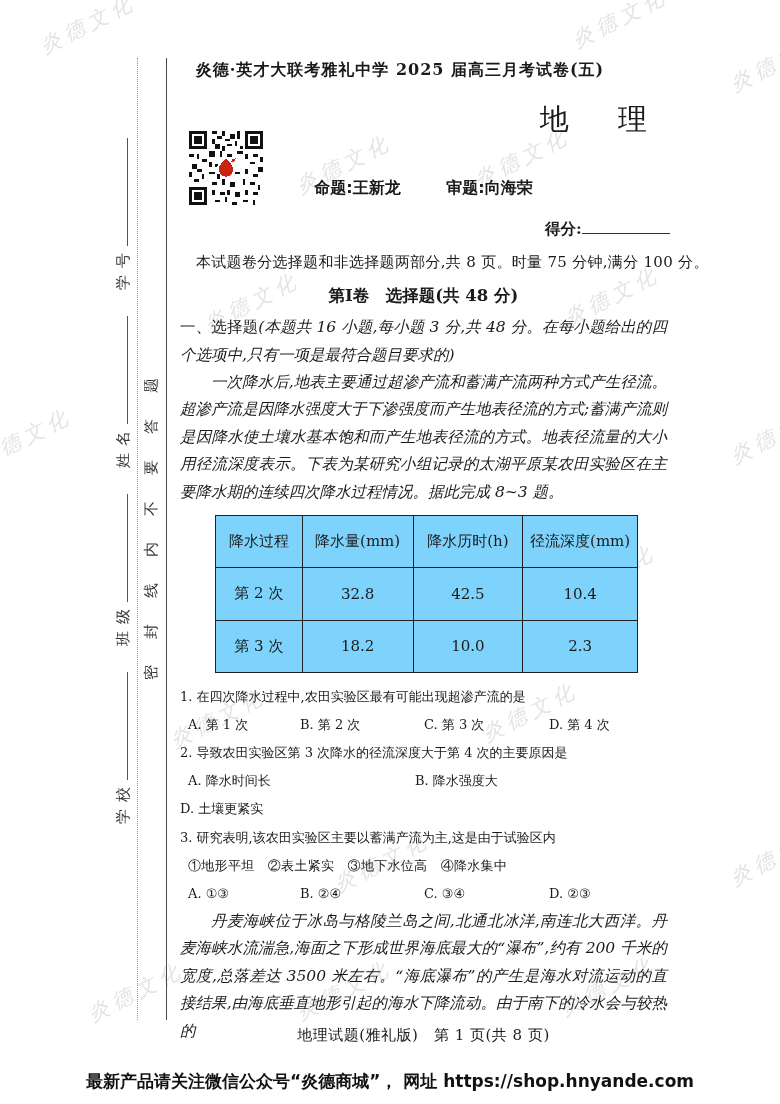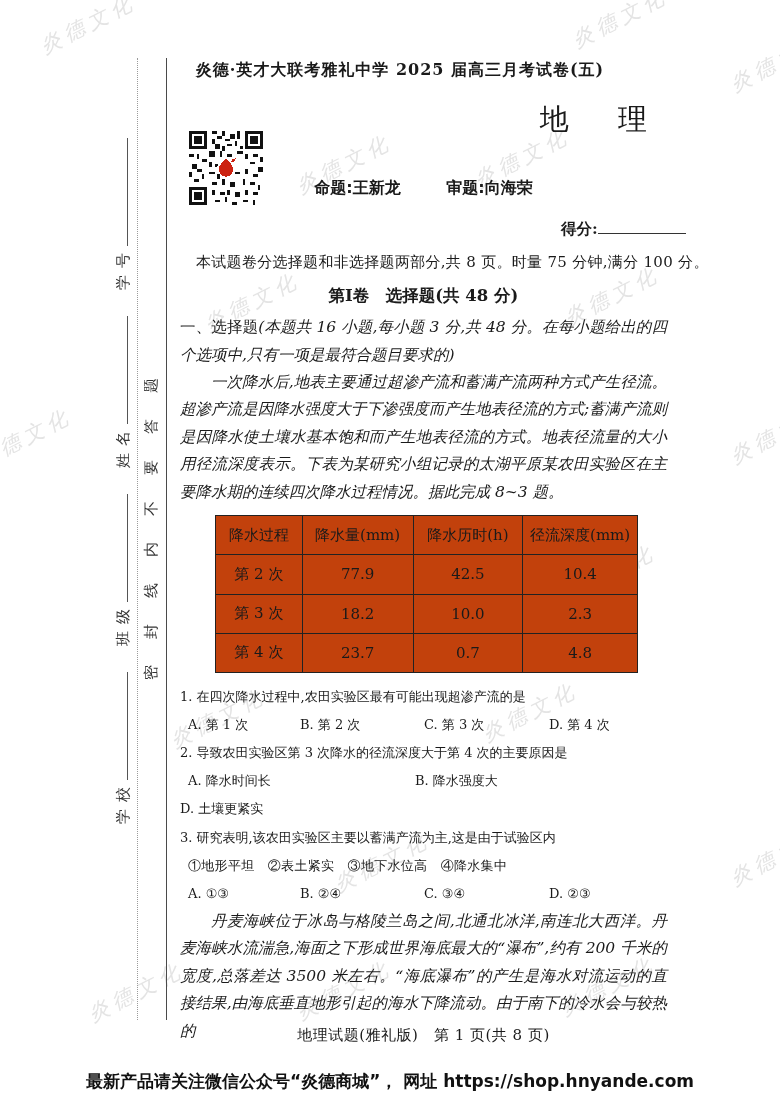--- a/index.html
+++ b/index.html
@@ -62,21 +62,21 @@
     text-align:right;font-size:29px;font-weight:normal;letter-spacing:20px;
     text-indent:20px;
   }
   .qr{left:189px;top:131px;width:74px;height:74px;}
   .byline{
     left:180px;top:178px;width:487px;
     text-align:center;font-size:16px;font-weight:bold;
     font-family:"DejaVu Sans","Liberation Sans",sans-serif;
   }
   .byline span{margin:0 20px;}
-  .score-row{left:545px;top:219px;font-size:15.5px;font-weight:bold;margin-left:16px;}
+  .score-row{left:545px;top:219px;font-size:15.5px;font-weight:bold;}
   .score-line{
     display:inline-block;width:88px;height:13px;
     border-bottom:1px solid #333;vertical-align:baseline;
   }
   
   .exam-info{
     left:180px;top:253px;width:487px;
     font-size:15px;letter-spacing:.3px;white-space:nowrap;
     text-indent:16px;
   }
@@ -93,21 +93,21 @@
   .passage{
     left:180px;top:369px;width:487px;
     font-size:15.5px;line-height:27.4px;text-align:justify;
     text-indent:2em;font-style:italic;
   }
   .passage2{top:908px;}
   
   .rain-table{
     left:215px;top:515px;width:423px;height:158px;
   }
-  table{border-collapse:collapse;width:423px;height:158px;background:#c2410c;}
+  table{border-collapse:collapse;width:423px;height:158px;background:#7dd3fc;}
   td,th{
     border:1px solid #222;text-align:center;vertical-align:middle;
     font-size:15px;font-weight:normal;padding:0;
   }
   col.c1{width:87px;}col.c2{width:111px;}col.c3{width:110px;}col.c4{width:115px;}
   
   .q{left:180px;width:487px;font-size:13px;line-height:22px;white-space:nowrap;}
   .q-stem{}
   .opt-row{display:flex;}
   .opt-row .o{display:inline-block;}
@@ -273,36 +273,30 @@
       </colgroup>
     <tbody>
         <tr>
       <th>降水过程</th>
       <th>降水量(mm)</th>
       <th>降水历时(h)</th>
       <th>径流深度(mm)</th>
     </tr>
     <tr>
       <td>第 2 次</td>
-      <td>77.9</td>
+      <td>32.8</td>
       <td>42.5</td>
       <td>10.4</td>
     </tr>
     <tr>
       <td>第 3 次</td>
       <td>18.2</td>
       <td>10.0</td>
       <td>2.3</td>
     </tr>
-    <tr>
-      <td>第 4 次</td>
-      <td>23.7</td>
-      <td>0.7</td>
-      <td>4.8</td>
-    </tr>
   </tbody>
     </table>
 </div>
 
 <div class="abs q q-stem" style="top:686px">1. 在四次降水过程中,农田实验区最有可能出现超渗产流的是</div>
 <div class="abs q opt-row row4" style="top:714px">
   <span class="o o1">A. 第 1 次</span>
   <span class="o o2">B. 第 2 次</span>
   <span class="o o3">C. 第 3 次</span>
   <span class="o o4">D. 第 4 次</span>

